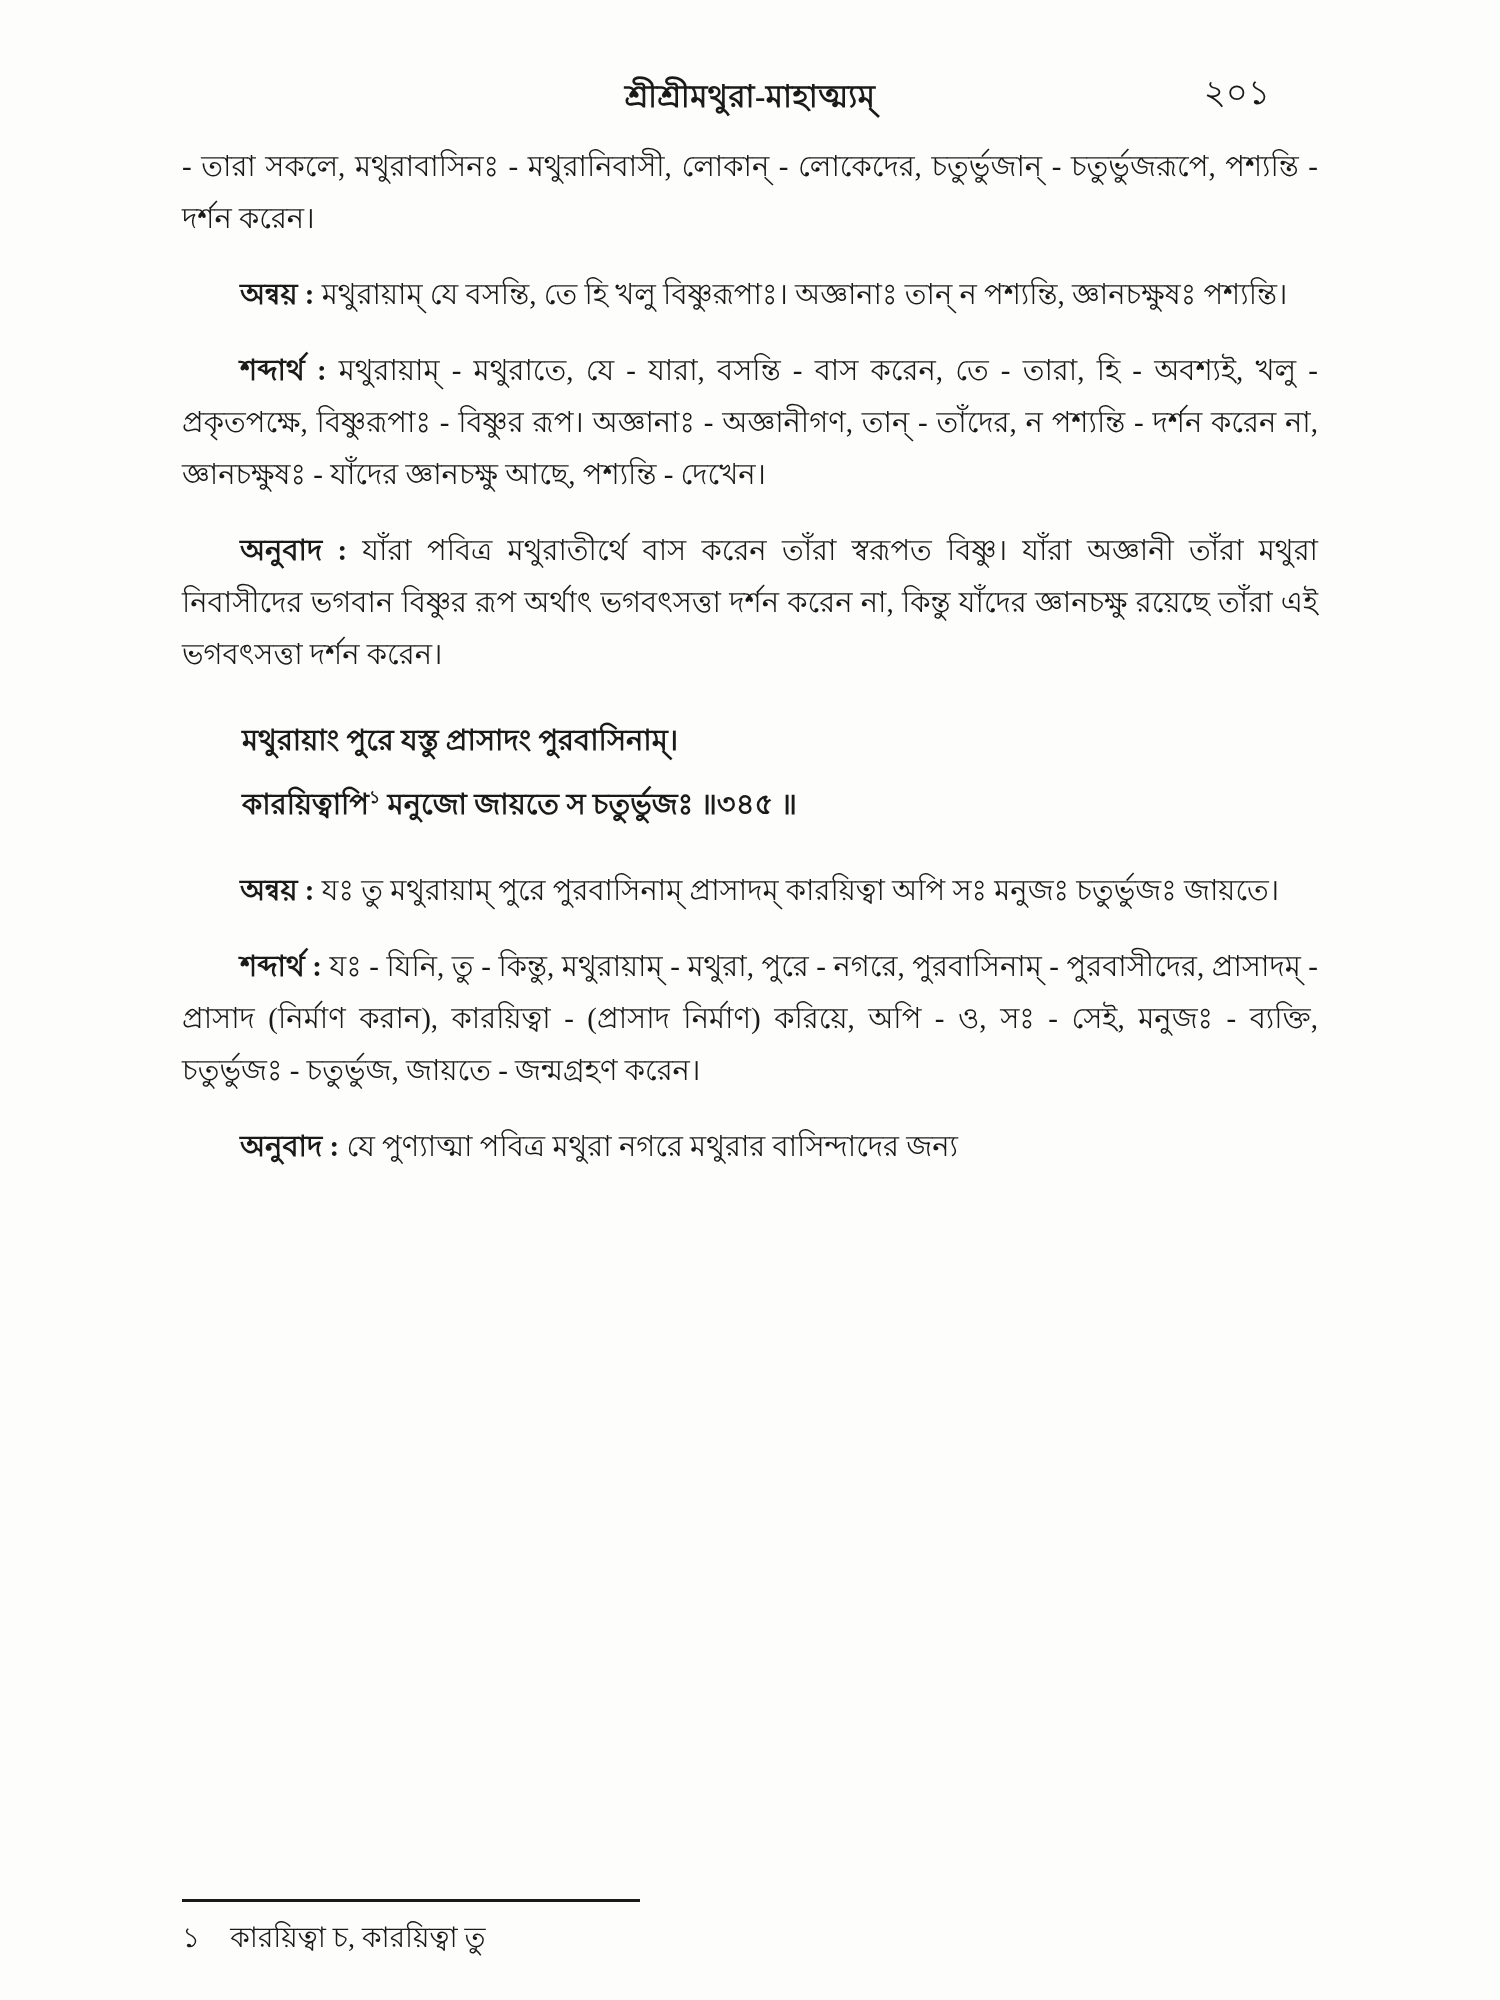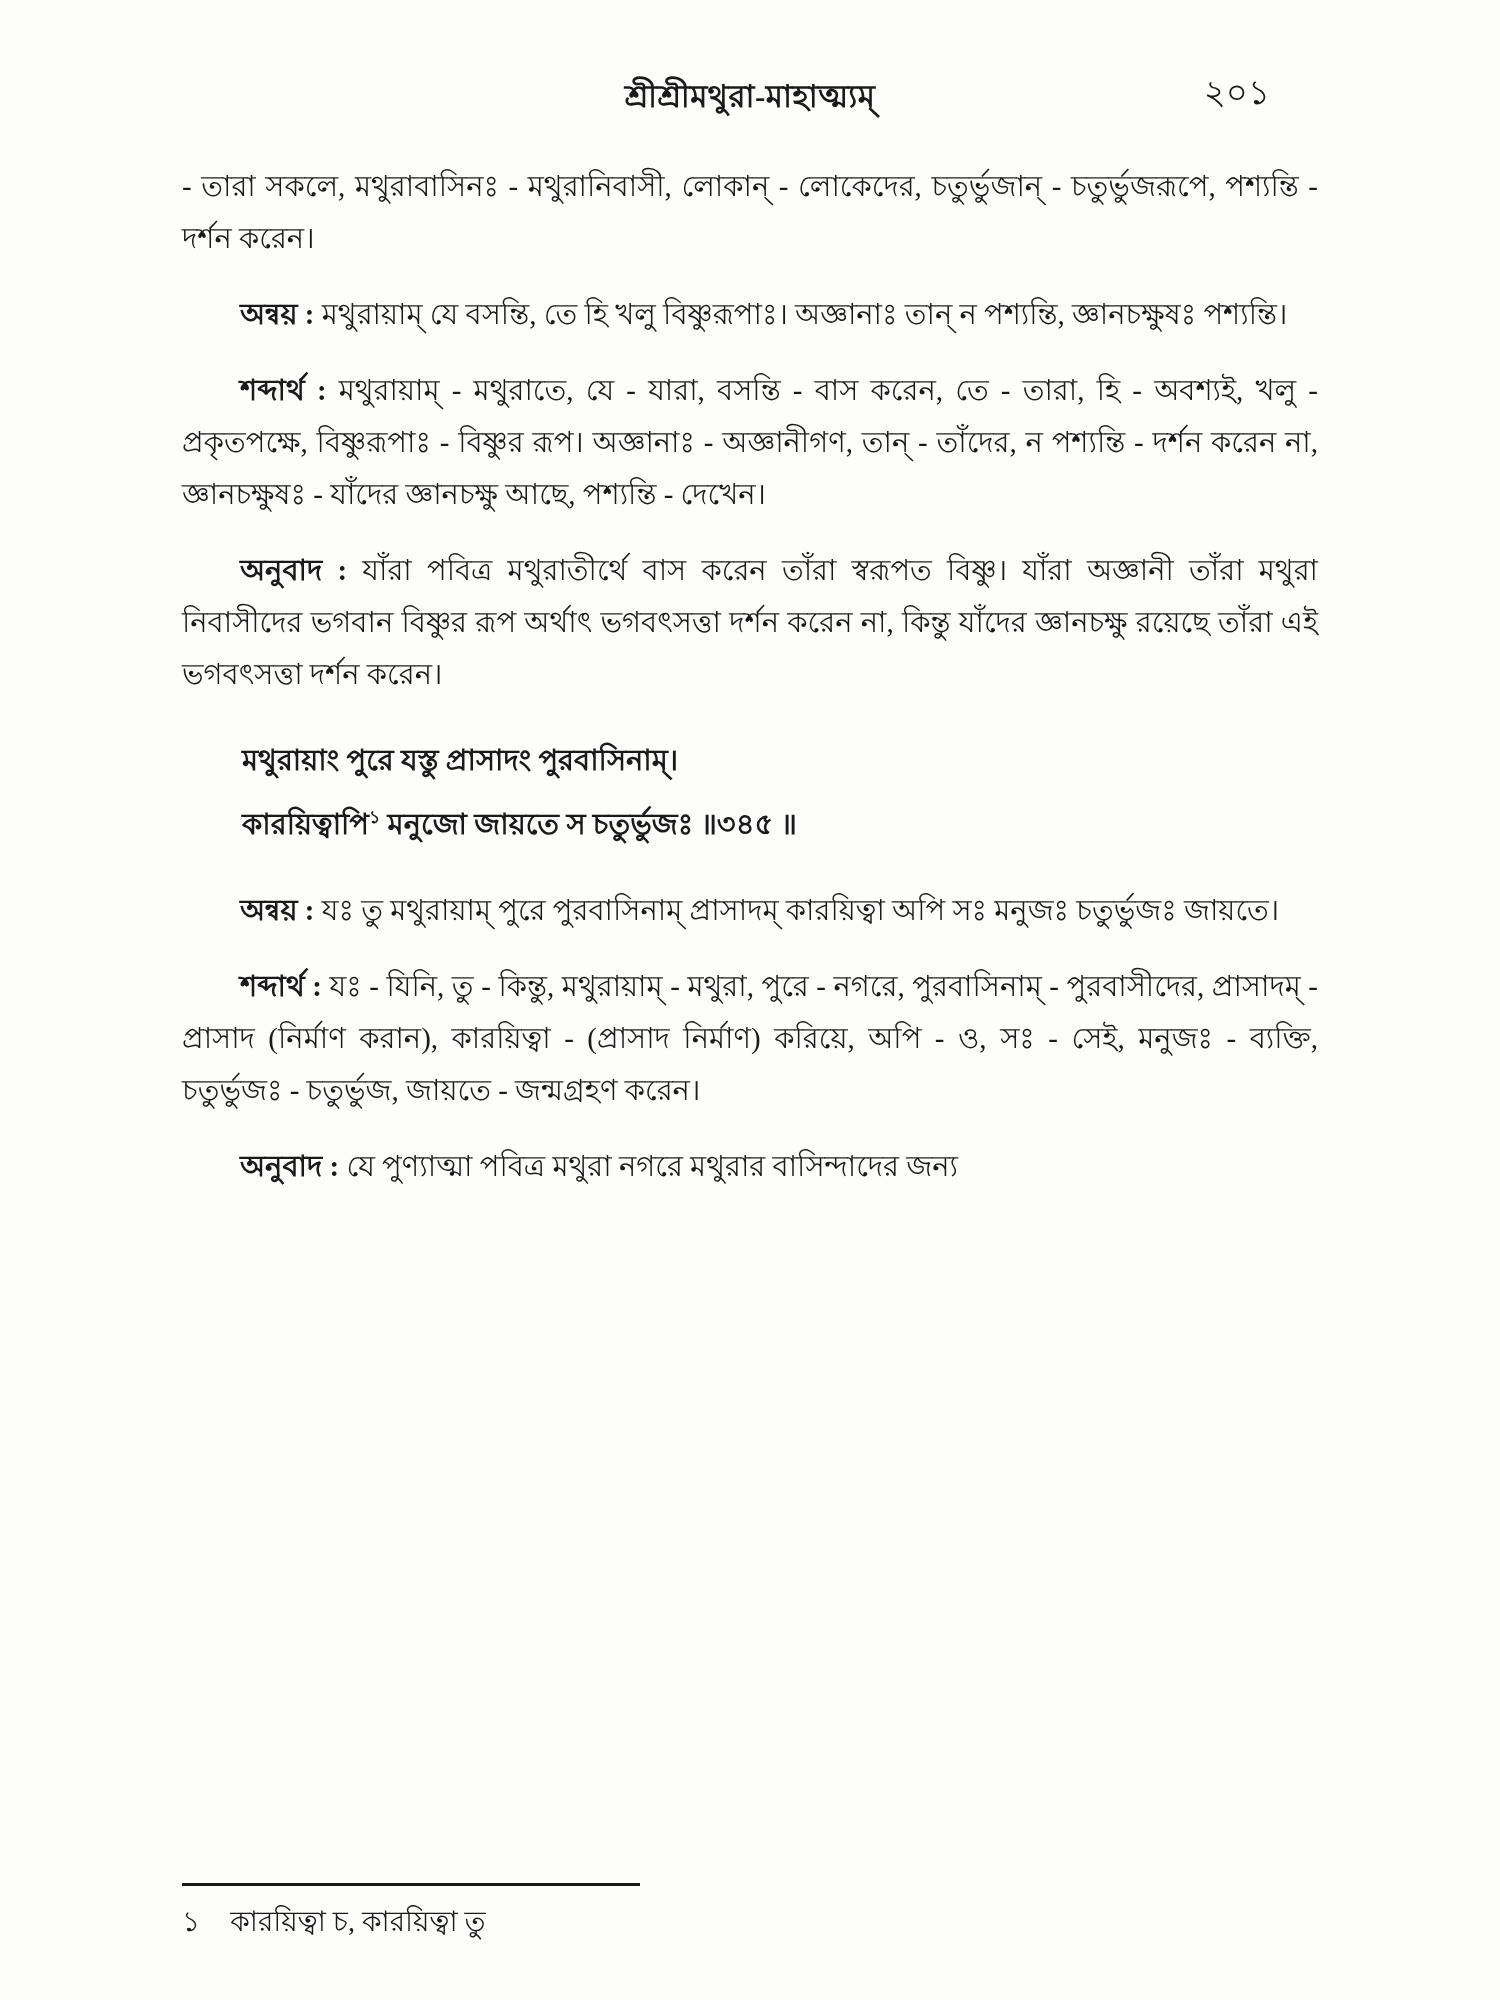--- a/index.html
+++ b/index.html
@@ -20,21 +20,21 @@
     width: 1500px;
     height: 2000px;
     padding: 72px 182px 0 182px;
     background: #fdfdfc;
     overflow: hidden;
   }
   
   .running-head {
     position: relative;
     height: 48px;
-    margin-bottom: 40px;
+    margin-bottom: 20px;
   }
   .head-title {
     display: block;
     text-align: center;
     font-size: 31px;
     font-weight: bold;
     letter-spacing: 0.5px;
   }
   .page-number {
     position: absolute;
@@ -70,21 +70,21 @@
   .fn-ref {
     font-size: 60%;
     vertical-align: super;
     line-height: 0;
   }
   
   .page-footer {
     position: absolute;
     left: 182px;
     right: 182px;
-    bottom: 58px;
+    bottom: 42px;
   }
   .footnote-rule {
     width: 458px;
     height: 3px;
     background: #1a1a1a;
     margin-bottom: 16px;
   }
   .footnote {
     font-size: 28px;
     line-height: 40px;

